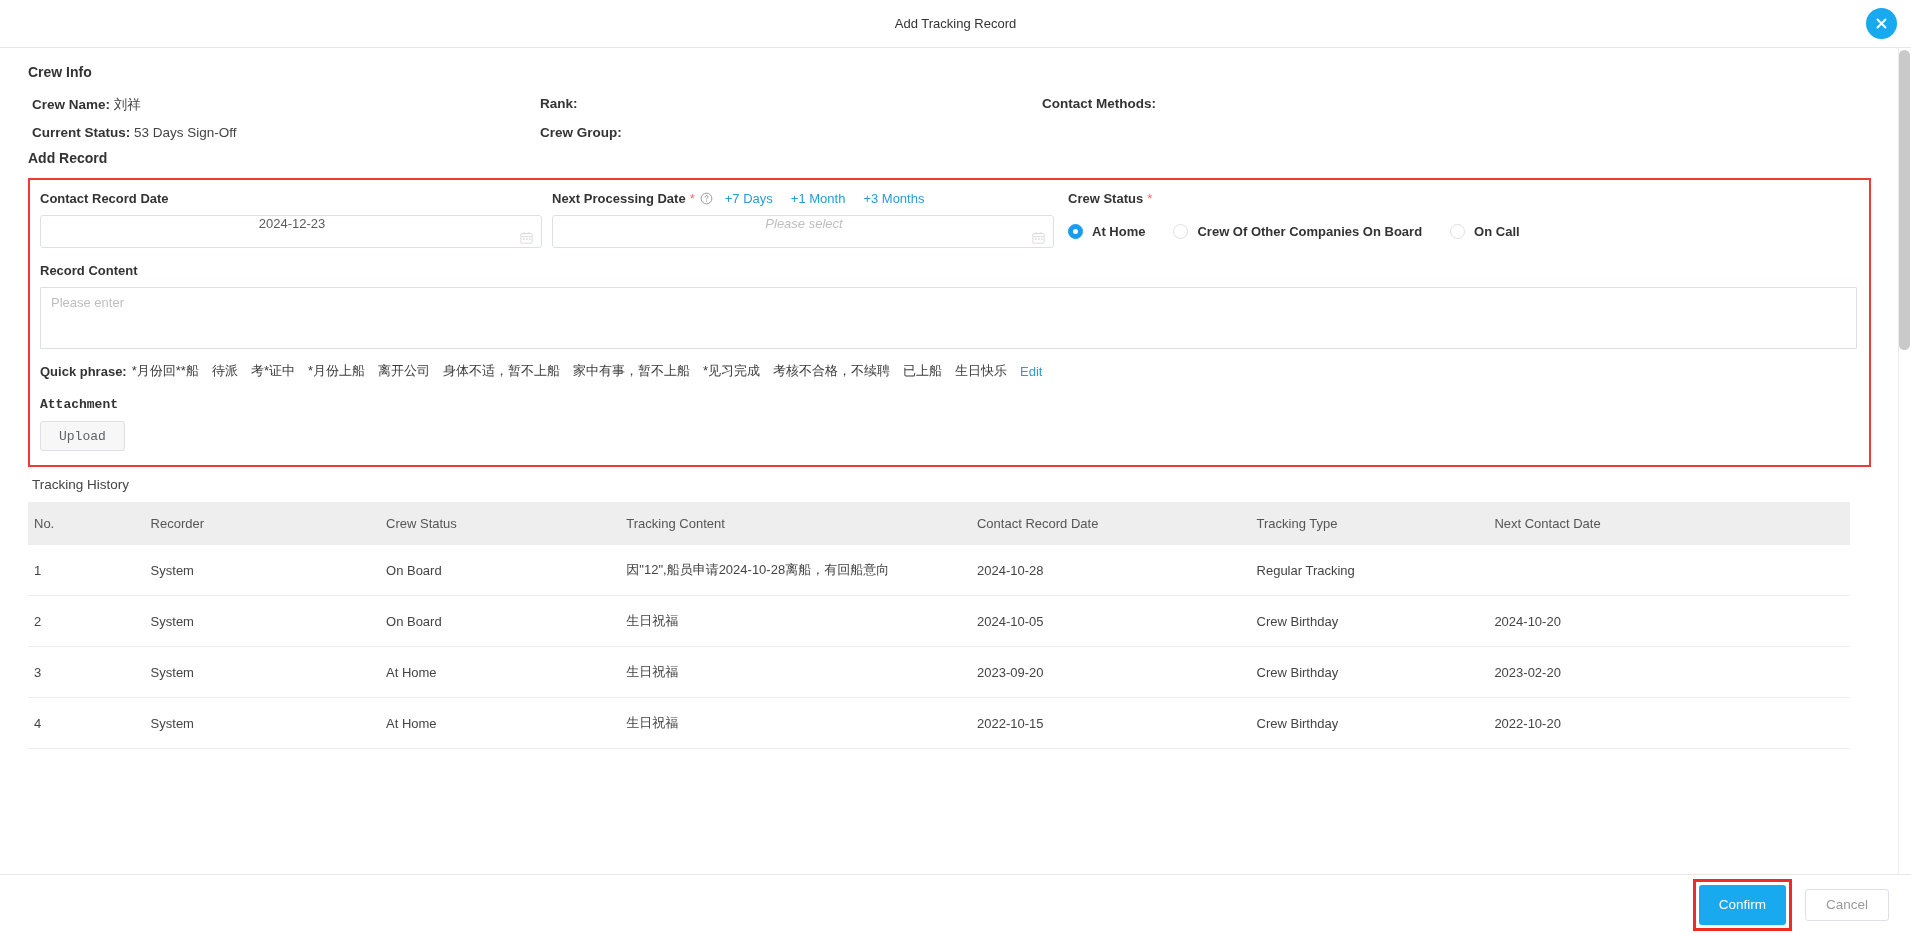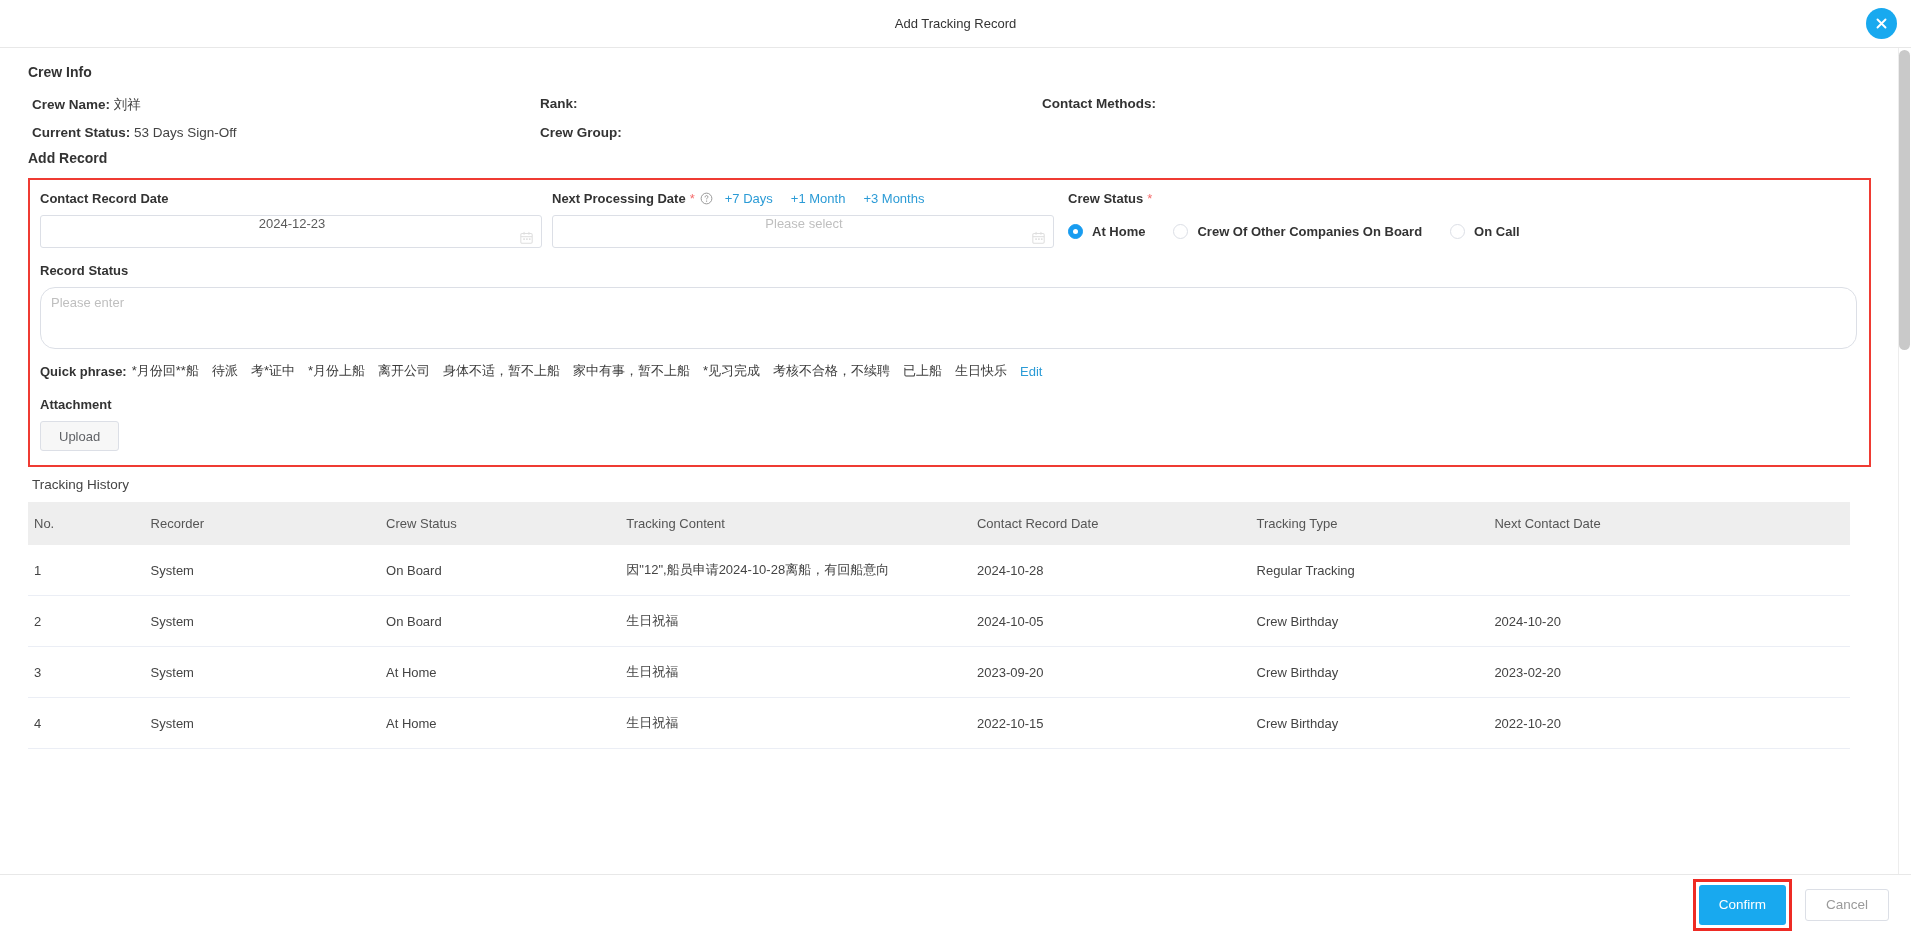--- a/index.html
+++ b/index.html
@@ -77,48 +77,48 @@
   .req { color: #f56c6c; margin-left: 4px; font-weight: normal; }
   .help-icon { margin-left: 5px; display:inline-flex; }
   .quick-links { margin-left: 12px; display: flex; gap: 18px; }
   .quick-links a { color: #2b9bd6; font-size: 13px; text-decoration: none; cursor: pointer; font-weight: normal; }
 
   .inp {
     height: 33px; border: 1px solid #dcdfe6; border-radius: 3px;
     display: flex; align-items: center; padding: 0 8px 0 10px;
     background: #fff; font-size: 13px; color: #5a5a5a; position: relative; flex-direction: column;
   }
-  .inp .ph { color: #bfbfbf; }
+  .inp .ph { color: #bfbfbf; font-style: italic; }
   .inp .cal { margin-left: auto; opacity: .55; display:flex; }
 
   .radio-row { display: flex; align-items: center; height: 33px; gap: 0; }
   .radio-item { display: flex; align-items: center; margin-right: 28px; cursor: pointer; }
   .radio-mark {
     width: 15px; height: 15px; border-radius: 50%;
     border: 1px solid #dcdfe6; background: #fff; margin-right: 9px;
     display: flex; align-items: center; justify-content: center;
   }
   .radio-item.checked .radio-mark { border-color: #189cf0; background: #189cf0; }
   .radio-item.checked .radio-mark::after {
     content: ""; width: 5px; height: 5px; border-radius: 50%; background: #fff;
   }
   .radio-label { font-size: 13px; font-weight: bold; color: #333; }
 
   .content-block { margin-top: 14px; }
   .ta {
-    height: 62px; border: 1px solid #dcdfe6; border-radius: 15px;
+    height: 62px; border: 1px solid #dcdfe6; border-radius: 1px;
     padding: 7px 10px; font-size: 13px; color: #bfbfbf; background: #fff;
   }
 
   .phrase-row { margin-top: 13px; display: flex; align-items: center; flex-wrap: wrap; font-size: 13px; }
   .phrase-label { font-weight: bold; color: #333; margin-right: 5px; }
   .phrase { color: #3b3b3b; margin-right: 13px; cursor: pointer; }
   .phrase-edit { color: #2b9bd6; cursor: pointer; text-decoration: none; }
 
-  .attach-block { margin-top: 16px; }
+  .attach-block { margin-top: 16px; font-family: Liberation Mono, monospace; }
   .upload-btn {
     display: inline-flex; align-items: center; justify-content: center;
     height: 30px; padding: 0 18px; border: 1px solid #dcdfe6; border-radius: 3px;
     background: #f7f7f7; color: #606266; font-size: 13px; cursor: pointer;
   }
 
   
   .history-wrap { margin-top: 10px; position: relative; }
   .history-label { font-size: 13.5px; color: #444; margin: 6px 0 10px 4px; }
   table.hist { width: 1822px; border-collapse: collapse; table-layout: fixed; }
@@ -272,21 +272,21 @@
               <div class="radio-item">
                 <span class="radio-mark"></span>
                 <span class="radio-label">On Call</span>
               </div>
             </div>
           </div>
         </div>
 
         <div class="content-block">
           <div class="f-label">
-            <span>Record Status</span>
+            <span>Record Content</span>
           </div>
           <div class="ta">
             <span>Please enter</span>
           </div>
         </div>
 
         <div class="phrase-row">
           <span class="phrase-label">Quick phrase:</span>
           <span class="phrase">*月份回**船</span>
           <span class="phrase">待派</span>

